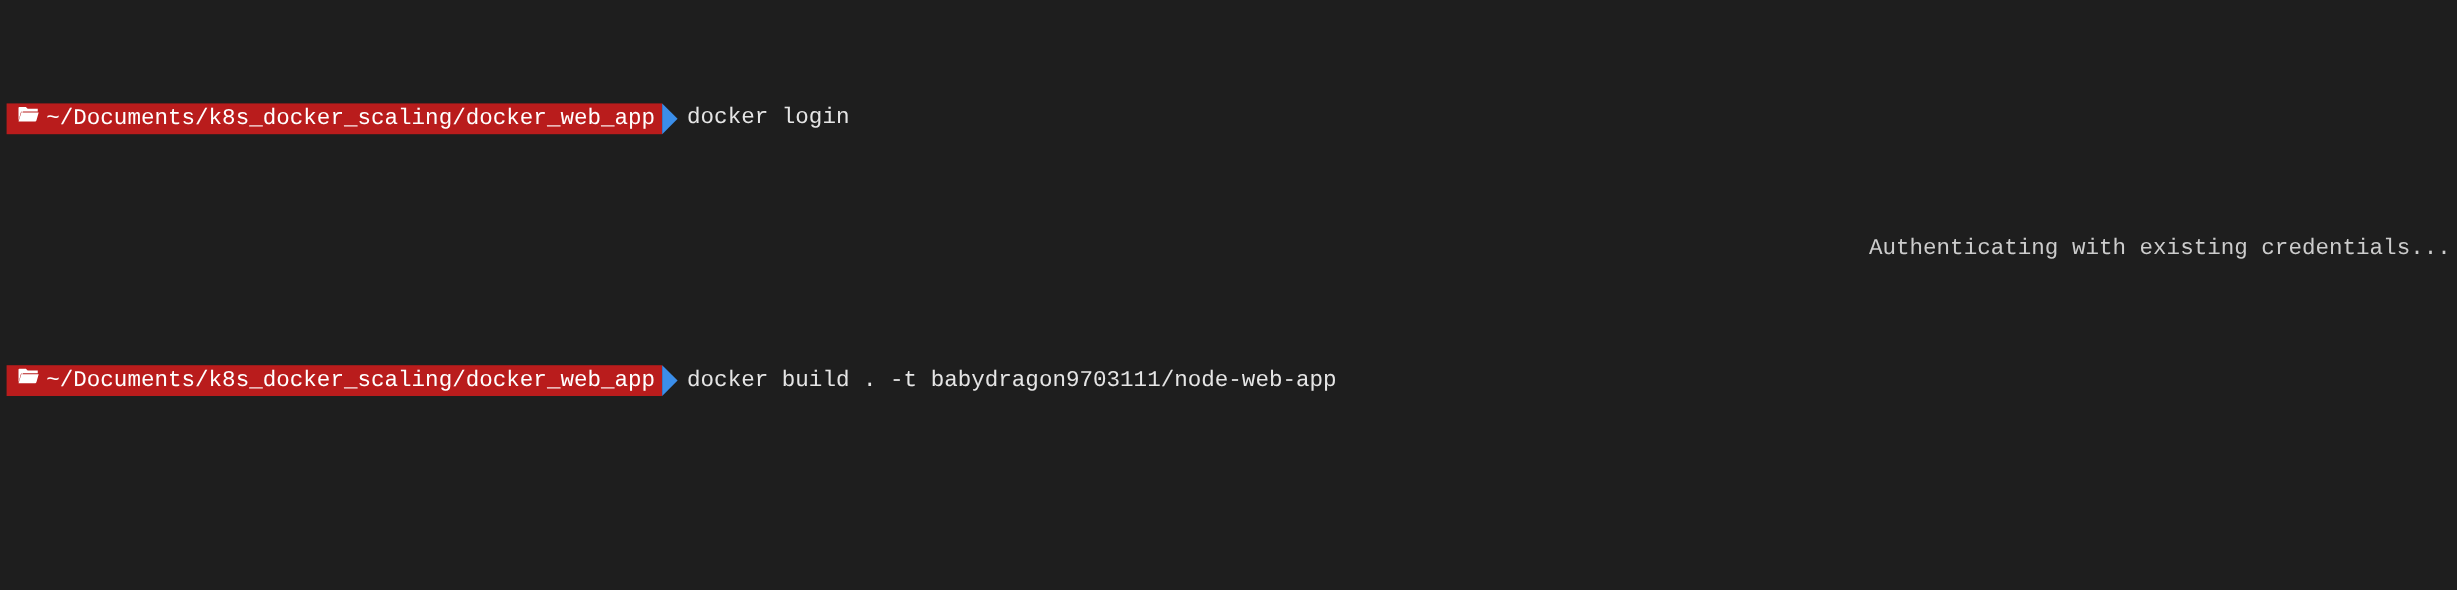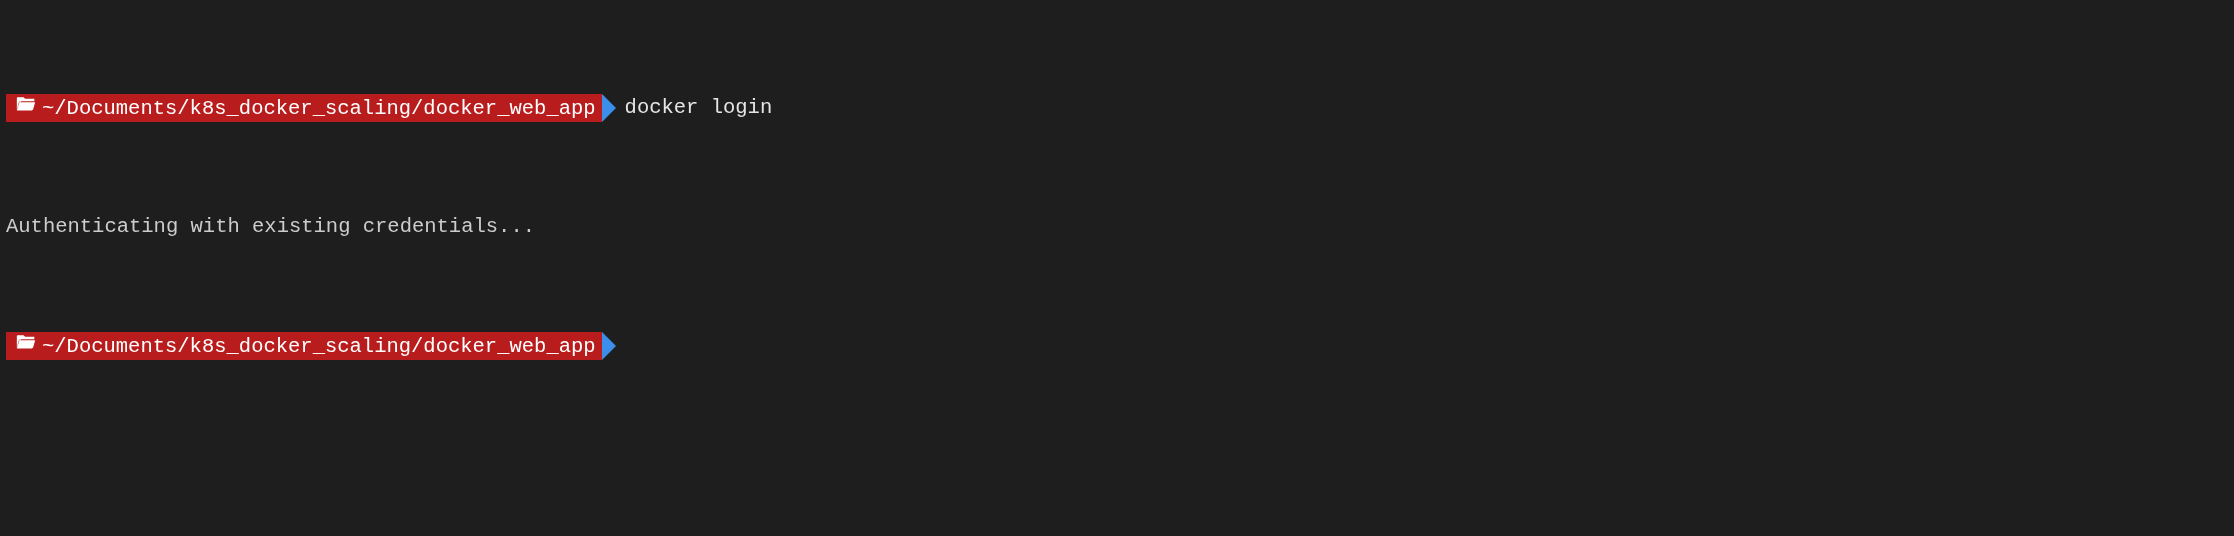--- a/index.html
+++ b/index.html
@@ -18,20 +18,21 @@
   }
   .line {
     display: flex;
     align-items: center;
     flex-wrap: nowrap;
     height: 30px;
   }
   .output-line {
     display: block;
     height: 30px;
+    text-align: right;
   }
   .prompt {
     display: inline-flex;
     background: #b91c1c;
     color: #ffffff;
     padding: 0 6px 0 10px;
     position: relative;
     margin-right: 23px;
     height: 28px;
     font-weight: 500;
@@ -84,20 +85,21 @@
 
   <div class="line">
     <span class="prompt">
       <span class="icon">
         <svg class="folder" viewBox="0 0 24 20">
             <path d="M2 3 h7 l2 2 h11 v3 H5.2 c-0.8 0 -1.5 0.5 -1.8 1.3 L1 18 V4 c0 -0.6 0.4 -1 1 -1 z M5.2 9 H23 l-2.4 8.6 c-0.2 0.8 -1 1.4 -1.8 1.4 H1 l3 -9.6 c0.2 -0.8 1 -1.4 1.8 -1.4 z"></path>
           </svg>
       </span>
       <span>~/Documents/k8s_docker_scaling/docker_web_app</span>
     </span>
+    <span class="cmd">docker build . -t babydragon9703111/node-web-app</span>
   </div>
 
   
   
   
   
   
   
   
 

